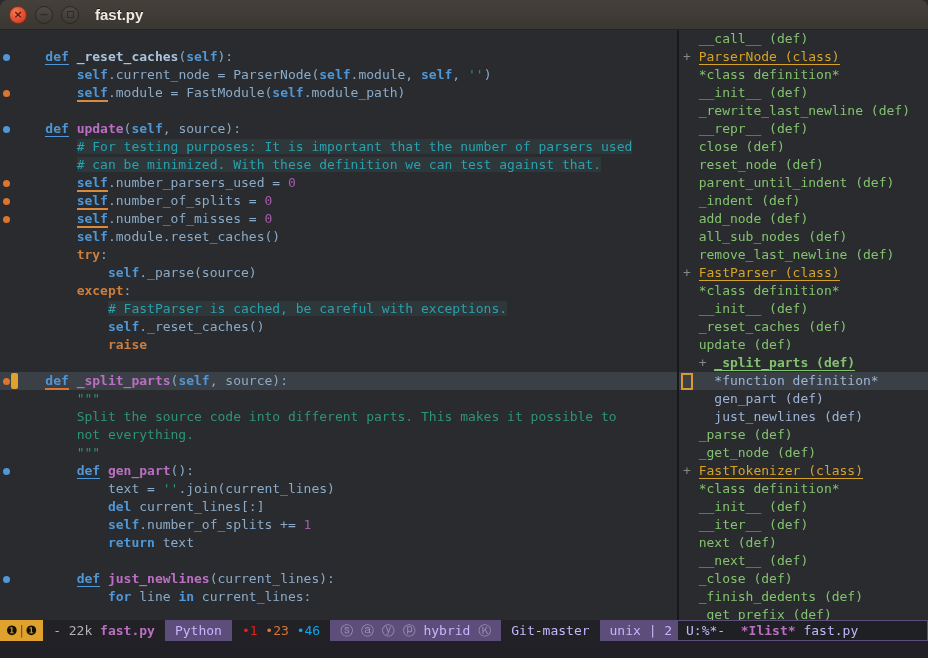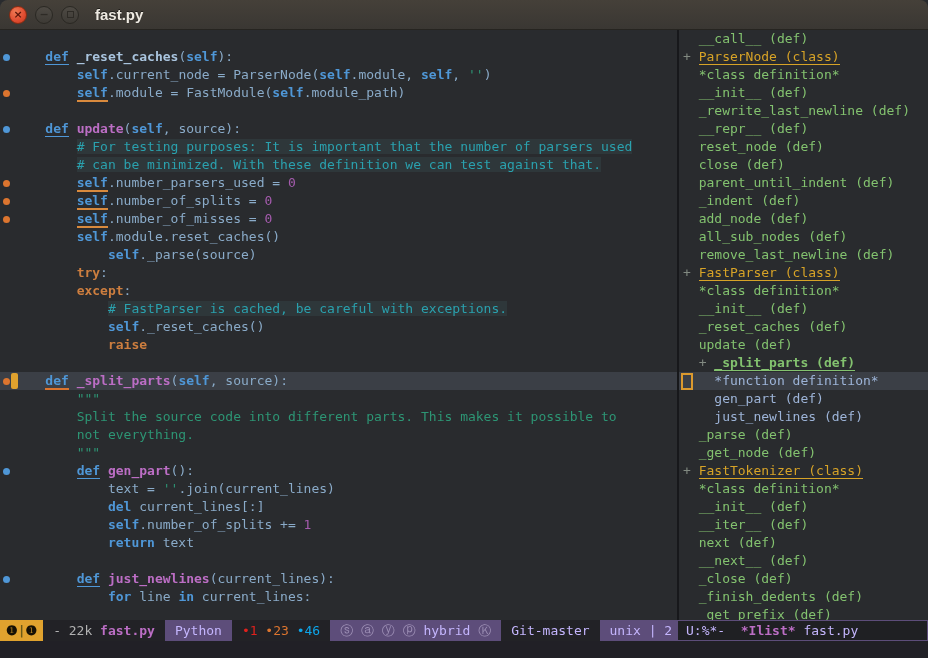--- a/index.html
+++ b/index.html
@@ -56,21 +56,21 @@
   .f-green{color:#83c26f;}
   .f-greenb{color:#83c26f;font-weight:bold;border-bottom:1px solid #83c26f;}
   .f-blue{color:#9db4d8;}
   .cursor-box{position:absolute;left:2px;top:1px;width:8px;height:13px;
     border:2px solid #dc9a2e;box-sizing:content-box;}
   
   .modeline{position:absolute;left:0;top:620px;width:928px;height:21px;display:flex;
     font-size:13px;line-height:21px;}
   .ml-left{width:677px;display:flex;flex:none;background:#222226;}
   .ml-seg{white-space:pre;padding:0 10px;box-sizing:border-box;}
-  .ml-yellow{background:#e0a22e;color:#1c1408;font-weight:bold;padding:0 6px;}
+  .ml-yellow{background:#e0a22e;color:#1c1408;font-weight:normal;padding:0 6px;}
   .ml-dark{background:#222226;color:#b2b2b2;}
   .ml-purple{background:#5d4d7a;color:#d6d2dd;}
   .ml-fill{flex:1;}
   .ml-right{width:251px;flex:none;background:#1f2023;border:1px solid #5d4d7a;
     box-sizing:border-box;color:#b2b2b2;white-space:pre;padding:0 8px;line-height:19px;}
   .c-dim{color:#b2b2b2;}
   .c-pink{color:#bc6ec5;font-weight:bold;}
   .c-red{color:#e0211d;}
   .c-orange{color:#dc752f;}
   .c-blue{color:#0ea5e9;}
@@ -104,22 +104,22 @@
         <div class="code-line"><span class="t-txt">        </span><span class="t-self">self</span><span class="t-txt">.current_node = ParserNode(</span><span class="t-self">self</span><span class="t-txt">.module, </span><span class="t-self">self</span><span class="t-txt">, </span><span class="t-str">''</span><span class="t-txt">)</span></div>
         <div class="code-line"><span class="fringe-dot orange"></span><span class="t-txt">        </span><span class="t-selfw">self</span><span class="t-txt">.module = FastModule(</span><span class="t-self">self</span><span class="t-txt">.module_path)</span></div>
         <div class="code-line"></div>
         <div class="code-line"><span class="fringe-dot blue"></span><span class="t-txt">    </span><span class="t-kwu">def</span><span class="t-txt"> </span><span class="t-fn">update</span><span class="t-txt">(</span><span class="t-self">self</span><span class="t-txt">, source):</span></div>
         <div class="code-line"><span class="t-txt">        </span><span class="t-com"># For testing purposes: It is important that the number of parsers used</span></div>
         <div class="code-line"><span class="t-txt">        </span><span class="t-com"># can be minimized. With these definition we can test against that.</span></div>
         <div class="code-line"><span class="fringe-dot orange"></span><span class="t-txt">        </span><span class="t-selfw">self</span><span class="t-txt">.number_parsers_used = </span><span class="t-num">0</span></div>
         <div class="code-line"><span class="fringe-dot orange"></span><span class="t-txt">        </span><span class="t-selfw">self</span><span class="t-txt">.number_of_splits = </span><span class="t-num">0</span></div>
         <div class="code-line"><span class="fringe-dot orange"></span><span class="t-txt">        </span><span class="t-selfw">self</span><span class="t-txt">.number_of_misses = </span><span class="t-num">0</span></div>
         <div class="code-line"><span class="t-txt">        </span><span class="t-self">self</span><span class="t-txt">.module.reset_caches()</span></div>
+        <div class="code-line"><span class="t-txt">        </span><span class="t-kwo">try</span><span class="t-txt">:</span></div>
         <div class="code-line"><span class="t-txt">            </span><span class="t-self">self</span><span class="t-txt">._parse(source)</span></div>
-        <div class="code-line"><span class="t-txt">        </span><span class="t-kwo">try</span><span class="t-txt">:</span></div>
         <div class="code-line"><span class="t-txt">        </span><span class="t-kwo">except</span><span class="t-txt">:</span></div>
         <div class="code-line"><span class="t-txt">            </span><span class="t-com"># FastParser is cached, be careful with exceptions.</span></div>
         <div class="code-line"><span class="t-txt">            </span><span class="t-self">self</span><span class="t-txt">._reset_caches()</span></div>
         <div class="code-line"><span class="t-txt">            </span><span class="t-kwo">raise</span></div>
         <div class="code-line"></div>
         <div class="code-line hl"><span class="fringe-dot orange"></span><span class="fringe-bar"></span><span class="t-txt">    </span><span class="t-kww">def</span><span class="t-txt"> </span><span class="t-fn">_split_parts</span><span class="t-txt">(</span><span class="t-self">self</span><span class="t-txt">, source):</span></div>
         <div class="code-line"><span class="t-txt">        </span><span class="t-doc">"""</span></div>
         <div class="code-line"><span class="t-txt">        </span><span class="t-doc">Split the source code into different parts. This makes it possible to</span></div>
         <div class="code-line"><span class="t-txt">        </span><span class="t-doc">not everything.</span></div>
         <div class="code-line"><span class="t-txt">        </span><span class="t-doc">"""</span></div>
@@ -133,22 +133,22 @@
         <div class="code-line"><span class="t-txt">            </span><span class="t-kw">for</span><span class="t-txt"> line </span><span class="t-kw">in</span><span class="t-txt"> current_lines:</span></div>
       </div>
     <div class="divider"></div>
     <div class="outline-pane" id="outline-pane">
         <div class="ol-row"><span class="ol-plus">  </span><span class="f-green">__call__ (def)</span></div>
         <div class="ol-row"><span class="ol-plus">+ </span><span class="f-class">ParserNode (class)</span></div>
         <div class="ol-row"><span class="ol-plus">  </span><span class="f-green">*class definition*</span></div>
         <div class="ol-row"><span class="ol-plus">  </span><span class="f-green">__init__ (def)</span></div>
         <div class="ol-row"><span class="ol-plus">  </span><span class="f-green">_rewrite_last_newline (def)</span></div>
         <div class="ol-row"><span class="ol-plus">  </span><span class="f-green">__repr__ (def)</span></div>
+        <div class="ol-row"><span class="ol-plus">  </span><span class="f-green">close (def)</span></div>
         <div class="ol-row"><span class="ol-plus">  </span><span class="f-green">reset_node (def)</span></div>
-        <div class="ol-row"><span class="ol-plus">  </span><span class="f-green">close (def)</span></div>
         <div class="ol-row"><span class="ol-plus">  </span><span class="f-green">parent_until_indent (def)</span></div>
         <div class="ol-row"><span class="ol-plus">  </span><span class="f-green">_indent (def)</span></div>
         <div class="ol-row"><span class="ol-plus">  </span><span class="f-green">add_node (def)</span></div>
         <div class="ol-row"><span class="ol-plus">  </span><span class="f-green">all_sub_nodes (def)</span></div>
         <div class="ol-row"><span class="ol-plus">  </span><span class="f-green">remove_last_newline (def)</span></div>
         <div class="ol-row"><span class="ol-plus">+ </span><span class="f-class">FastParser (class)</span></div>
         <div class="ol-row"><span class="ol-plus">  </span><span class="f-green">*class definition*</span></div>
         <div class="ol-row"><span class="ol-plus">  </span><span class="f-green">__init__ (def)</span></div>
         <div class="ol-row"><span class="ol-plus">  </span><span class="f-green">_reset_caches (def)</span></div>
         <div class="ol-row"><span class="ol-plus">  </span><span class="f-green">update (def)</span></div>

